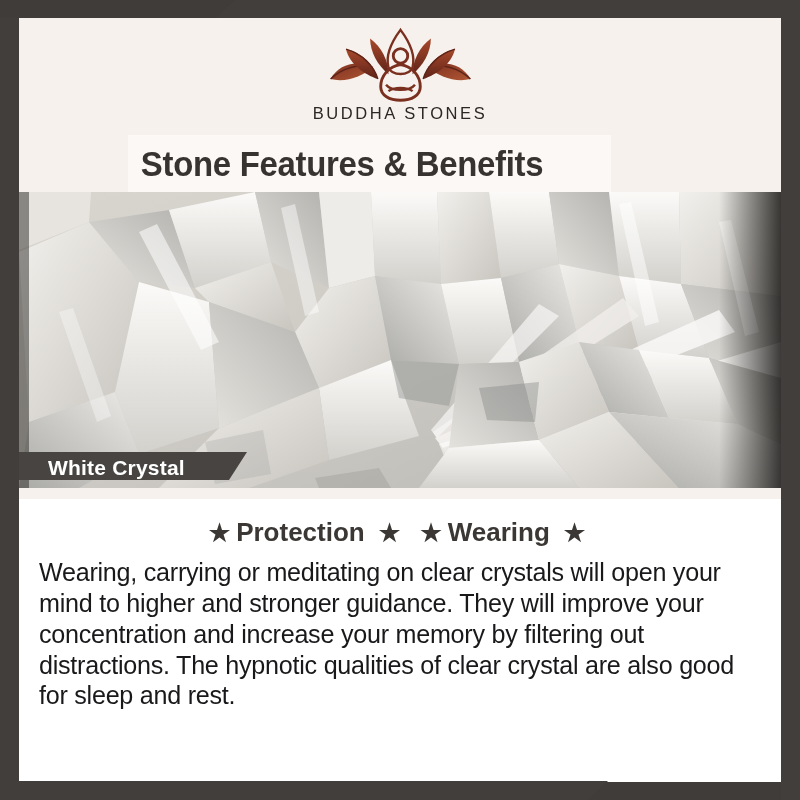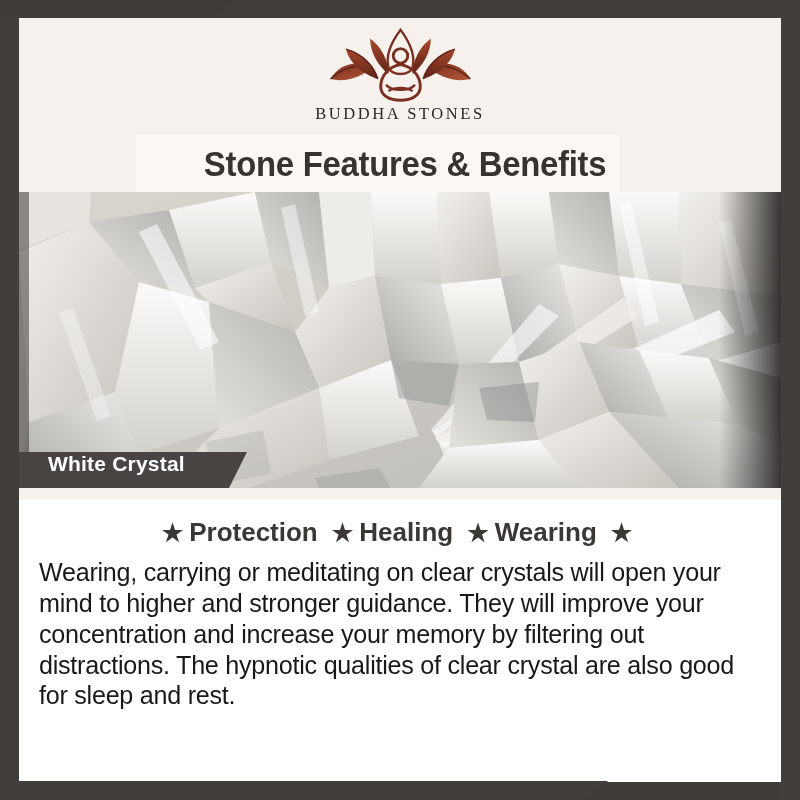--- a/index.html
+++ b/index.html
@@ -66,36 +66,36 @@
     align-items:center;
   }
   .logo-wrap {
     margin-top:8px;
     width:230px; height:110px;
     display:flex; flex-direction:column;
     align-items:center; justify-content:flex-start;
   }
   .logo-mark { width:175px; height:82px; display:block; }
   .brand-name {
-    font-family:Liberation Serif, serif;
+    font-family:Liberation Sans, sans-serif;
     font-size:16.5px;
     letter-spacing:2.6px;
     color:#2b2724;
     margin-top:-4px;
     white-space:nowrap;
   }
 
   
   .title-plate {
     position:absolute;
-    left:136px; top:135px;
+    left:128px; top:135px;
     width:483px; height:57px;
     background:#fbf8f5;
     z-index:4;
-    display:flex; align-items:center; justify-content:flex-end;
+    display:flex; align-items:center; justify-content:flex-start;
   }
   .title-text {
     font-size:35px;
     font-weight:bold;
     color:#363330;
     letter-spacing:-0.3px;
     transform:scaleX(0.94);
     white-space:nowrap;
   }
 
@@ -107,25 +107,25 @@
     overflow:hidden;
     z-index:3;
     background:#cfcfcb;
   }
   .photo svg { display:block; width:100%; height:100%; }
 
   
   .stone-banner {
     position:absolute;
     left:19px; top:452px;
-    width:228px; height:36px;
+    width:228px; height:28px;
     background:#474441;
     clip-path:polygon(0 0, 100% 0, calc(100% - 18px) 100%, 0 100%);
     z-index:5;
-    display:flex; align-items:flex-start;
+    display:flex; align-items:flex-end;
   }
   .stone-banner-label {
     color:#ffffff;
     font-size:21px;
     font-weight:bold;
     letter-spacing:0.2px;
     margin-left:29px;
     white-space:nowrap;
   }
 
@@ -335,21 +335,20 @@
 
   <div class="content">
 
     <div class="benefits">
       <span class="benefit">
         <span class="star">★</span>
         <span>Protection</span>
       </span>
       <span class="benefit">
         <span class="star">★</span>
-        <span>Healing</span>
       </span>
       <span class="benefit">
         <span class="star">★</span>
         <span>Wearing</span>
       </span>
       <span class="benefit">
         <span class="star">★</span>
       </span>
     </div>
 

